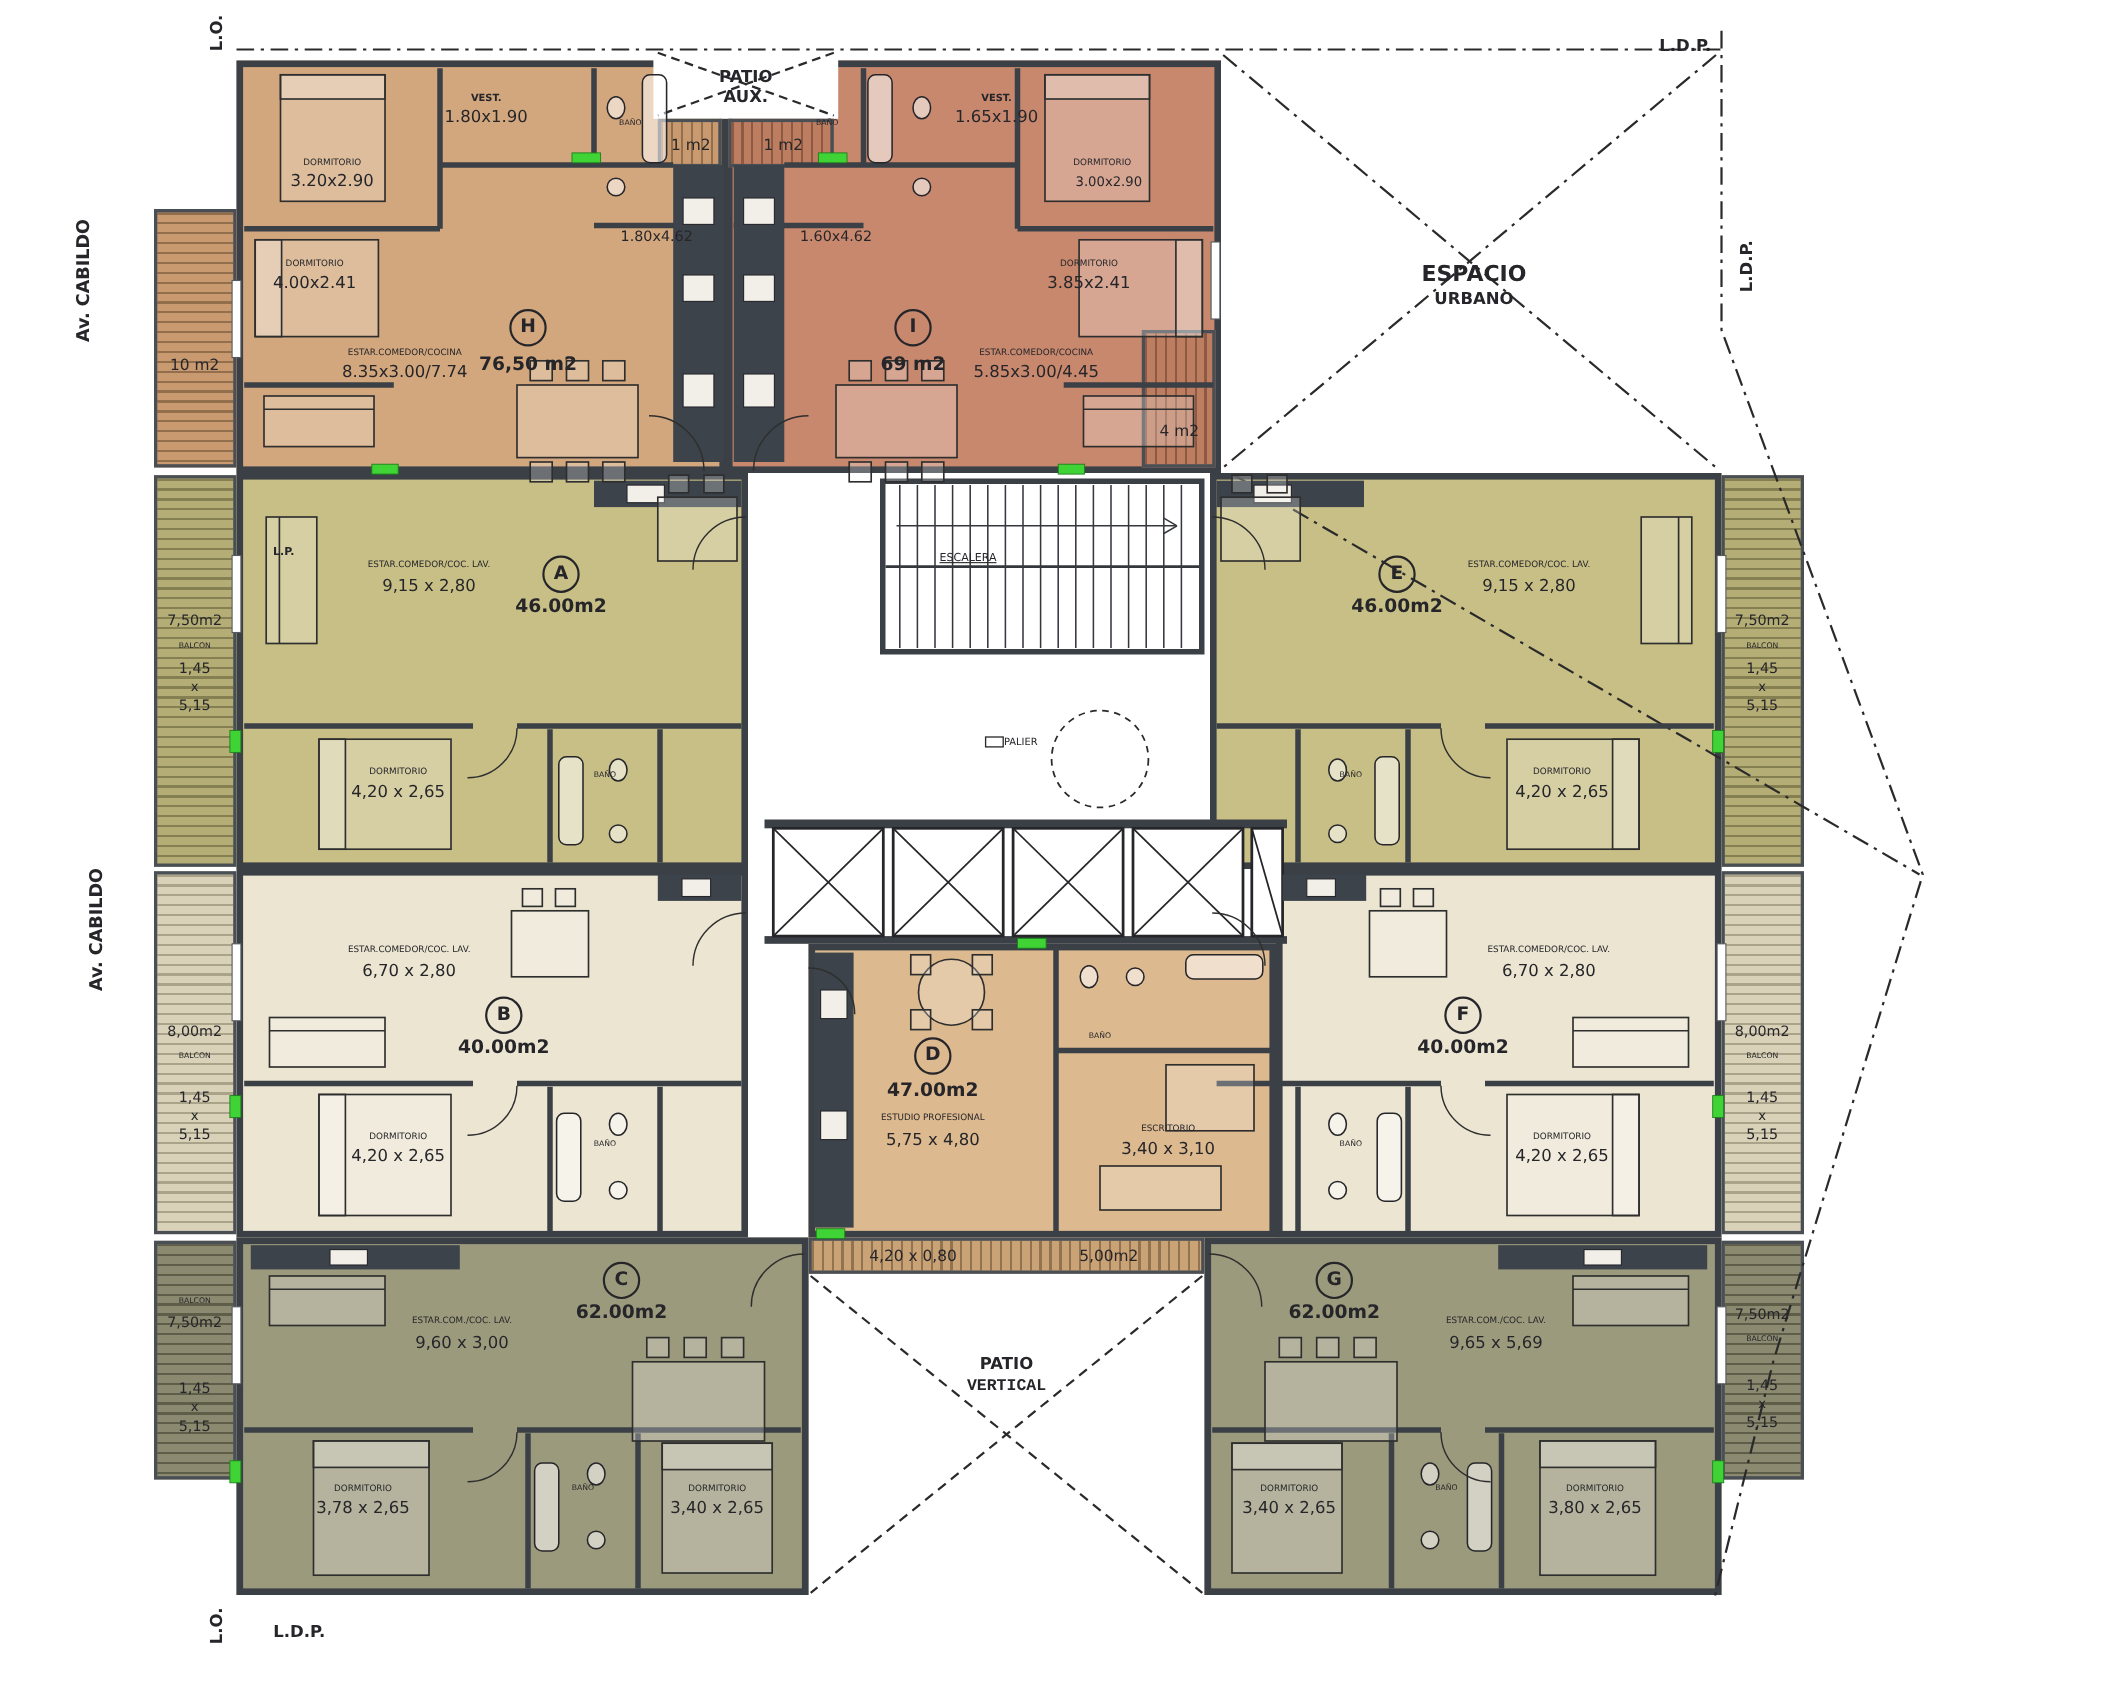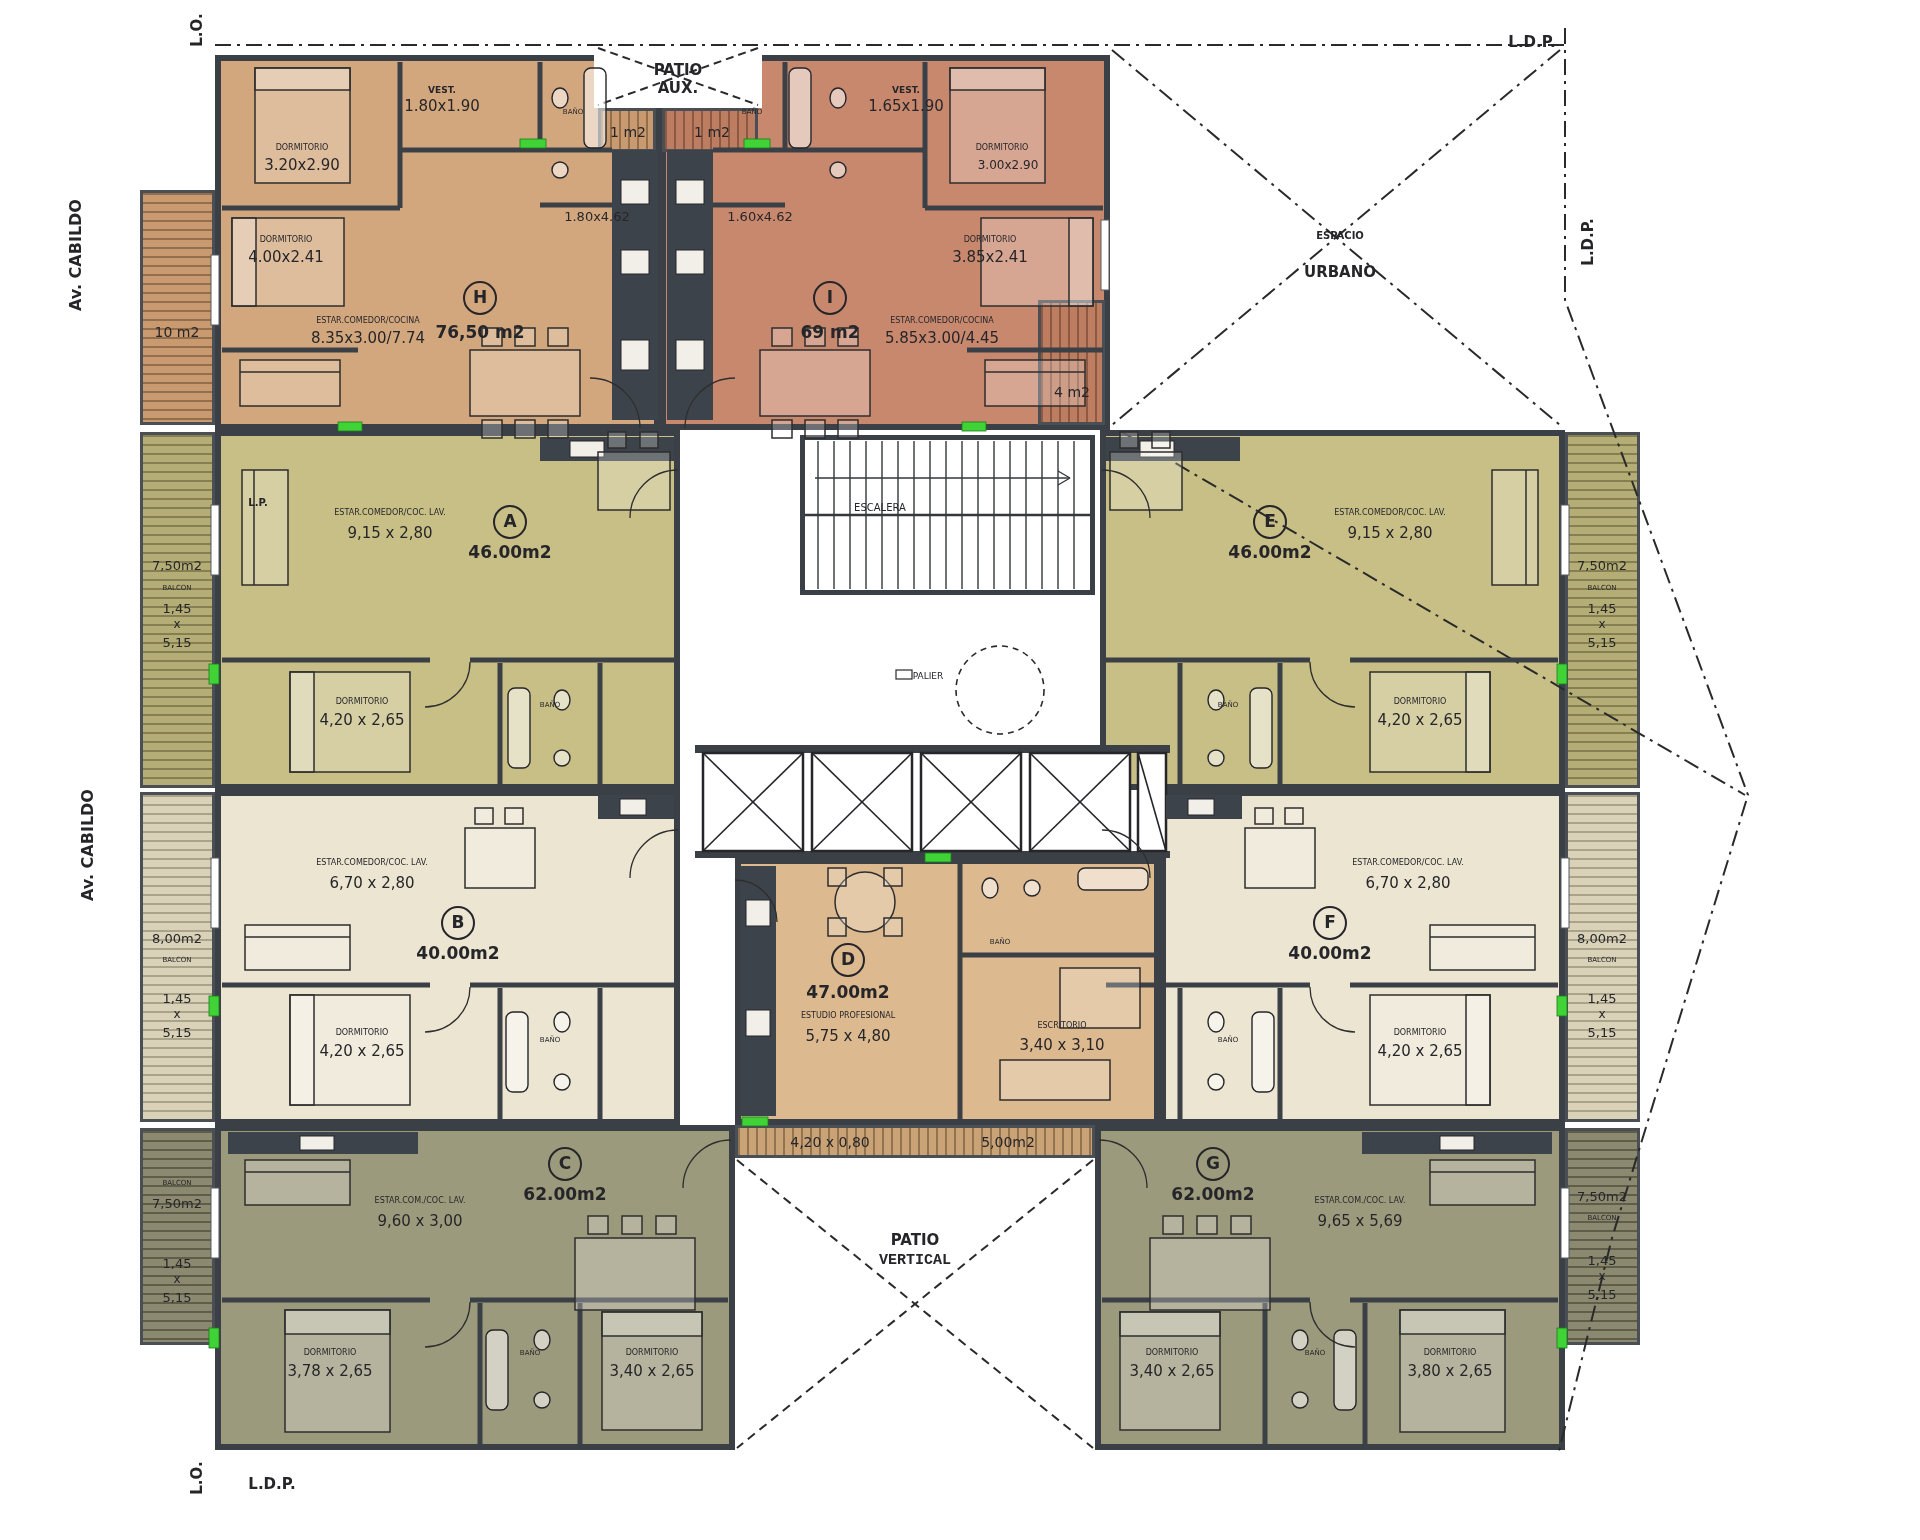--- a/index.html
+++ b/index.html
@@ -371,25 +371,25 @@
       <span class="lbl b rot" style="left: 197px; top: 30px; font-size: 15px;">L.O.</span>
       <span class="lbl b rot" style="left: 76px; top: 255px; font-size: 16px;">Av. CABILDO</span>
       <span class="lbl b rot" style="left: 88px; top: 845px; font-size: 16px;">Av. CABILDO</span>
       <span class="lbl b" style="left: 1532px; top: 42px; font-size: 15px;">L.D.P.</span>
       <span class="lbl b rot" style="left: 1588px; top: 242px; font-size: 15px;">L.D.P.</span>
       <span class="lbl b rot" style="left: 197px; top: 1478px; font-size: 15px;">L.O.</span>
       <span class="lbl b" style="left: 272px; top: 1484px; font-size: 15px;">L.D.P.</span>
       <span class="lbl b" style="left: 258px; top: 503px; font-size: 10px;">L.P.</span>
       <span class="lbl b" style="left: 678px; top: 70px; font-size: 15px;">PATIO</span>
       <span class="lbl b" style="left: 678px; top: 88px; font-size: 15px;">AUX.</span>
-      <span class="lbl b" style="left: 1340px; top: 236px; font-size: 10px;">ESPACIO</span>
+      <span class="lbl b" style="left: 1340px; top: 248px; font-size: 20px;">ESPACIO</span>
       <span class="lbl b" style="left: 1340px; top: 272px; font-size: 15px;">URBANO</span>
       <span class="lbl b" style="left: 915px; top: 1240px; font-size: 15px;">PATIO</span>
       <span class="lbl b" style="left: 915px; top: 1260px; font-size: 15px; font-family: Liberation Mono, monospace;">VERTICAL</span>
-      <span class="lbl" style="left: 880px; top: 508px; font-size: 10px;">ESCALERA</span>
+      <span class="lbl" style="left: 880px; top: 508px; font-size: 10px; text-decoration: underline;">ESCALERA</span>
       <span class="lbl" style="left: 928px; top: 676px; font-size: 9px;">PALIER</span>
       <span class="lbl" style="left: 628px; top: 132px; font-size: 14px;">1 m2</span>
       <span class="lbl" style="left: 712px; top: 132px; font-size: 14px;">1 m2</span>
       <span class="lbl" style="left: 177px; top: 332px; font-size: 14px;">10 m2</span>
       <span class="lbl" style="left: 1072px; top: 392px; font-size: 14px;">4 m2</span>
       <span class="lbl b" style="left: 442px; top: 90px; font-size: 9px;">VEST.</span>
       <span class="lbl" style="left: 442px; top: 106px; font-size: 15px;">1.80x1.90</span>
       <span class="lbl" style="left: 302px; top: 148px; font-size: 8px;">DORMITORIO</span>
       <span class="lbl" style="left: 302px; top: 165px; font-size: 15px;">3.20x2.90</span>
       <span class="lbl" style="left: 286px; top: 240px; font-size: 8px;">DORMITORIO</span>

